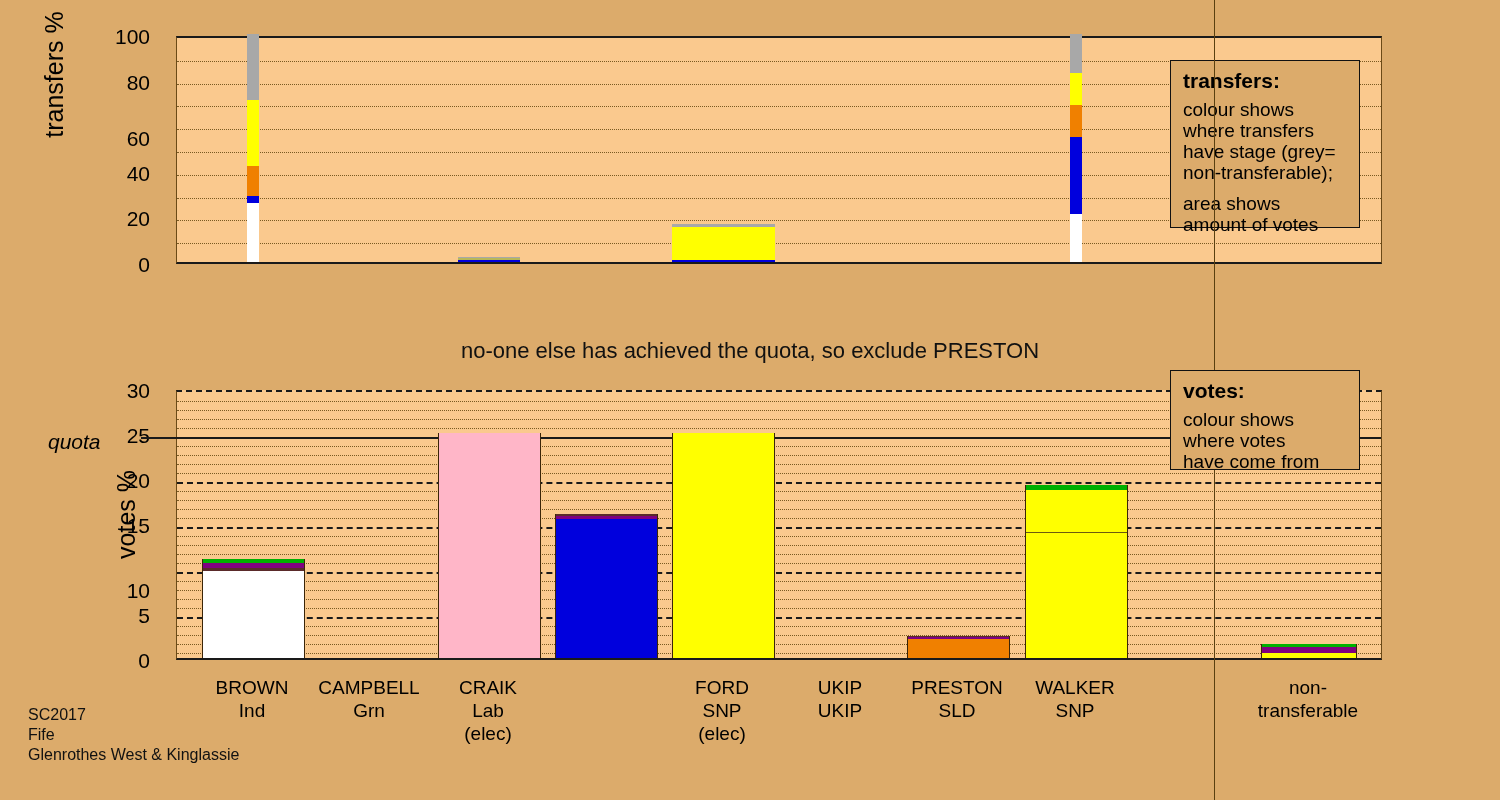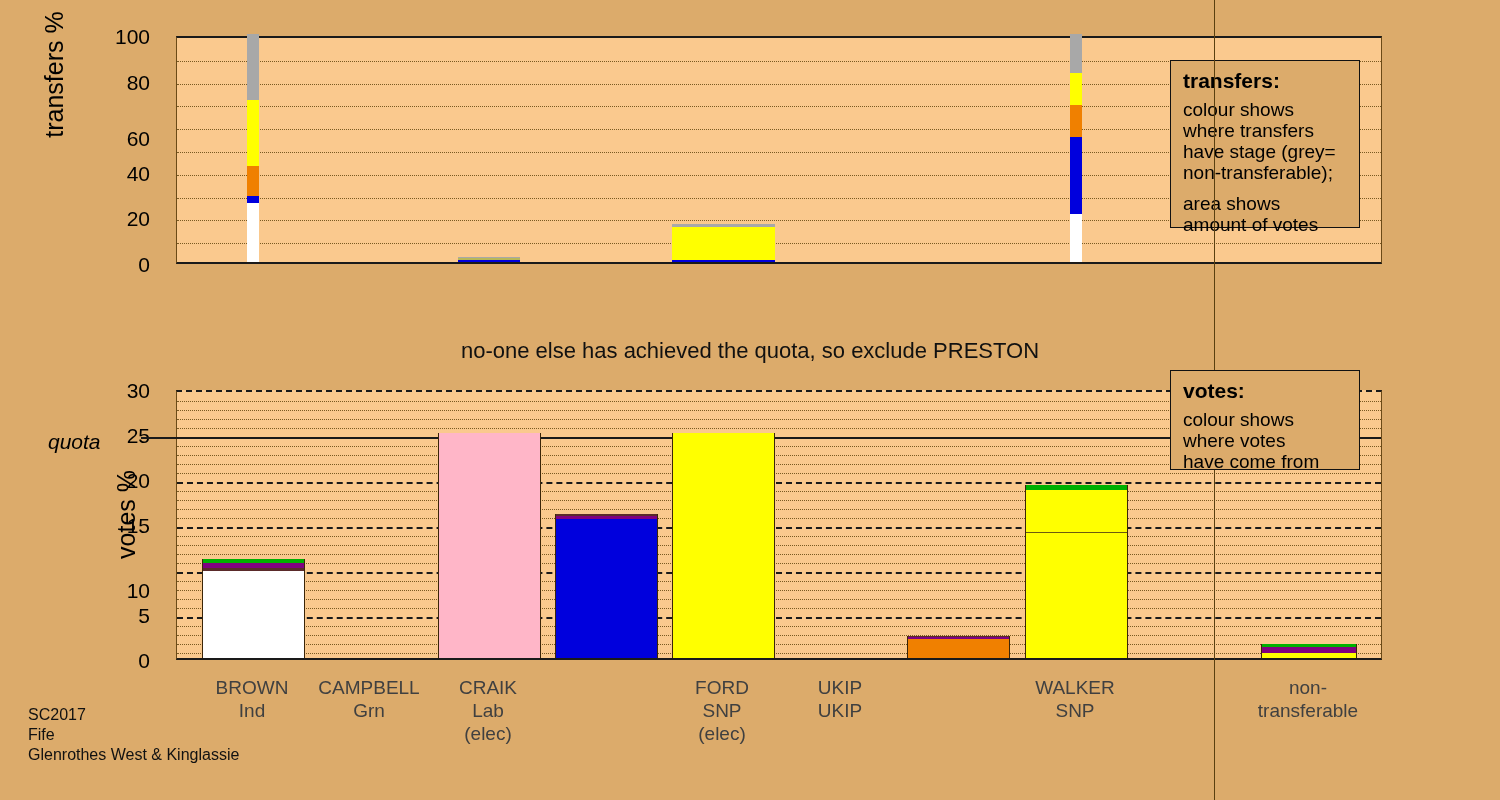--- a/index.html
+++ b/index.html
@@ -93,21 +93,21 @@
 
   
   #nt-separator{
     position:absolute;left:1214px;top:0;width:0;height:800px;
     border-left:1.5px solid #5a4010;
   }
 
   
   #x-labels{position:absolute;left:0;top:676px;width:1500px;height:80px;}
   .xlab{
-    position:absolute;text-align:center;font-size:19px;line-height:23px;color:#404040;
+    position:absolute;text-align:center;font-size:19px;line-height:23px;color:#000000;
   }
 
   
   #footer{
     position:absolute;left:28px;top:705px;font-size:16px;line-height:20px;color:#111;
   }
   #footer div{white-space:nowrap;}
 
   
   .legend-box{
@@ -295,20 +295,24 @@
       </div>
       <div class="xlab" style="left: 642px; width: 160px;">
         <div>FORD</div>
         <div>SNP</div>
         <div>(elec)</div>
       </div>
       <div class="xlab" style="left: 760px; width: 160px;">
         <div>UKIP</div>
         <div>UKIP</div>
       </div>
+      <div class="xlab" style="left: 877px; width: 160px;">
+        <div>PRESTON</div>
+        <div>SLD</div>
+      </div>
       <div class="xlab" style="left: 995px; width: 160px;">
         <div>WALKER</div>
         <div>SNP</div>
       </div>
       <div class="xlab" style="left: 1228px; width: 160px;">
         <div>non-</div>
         <div>transferable</div>
       </div>
     </div>
 

